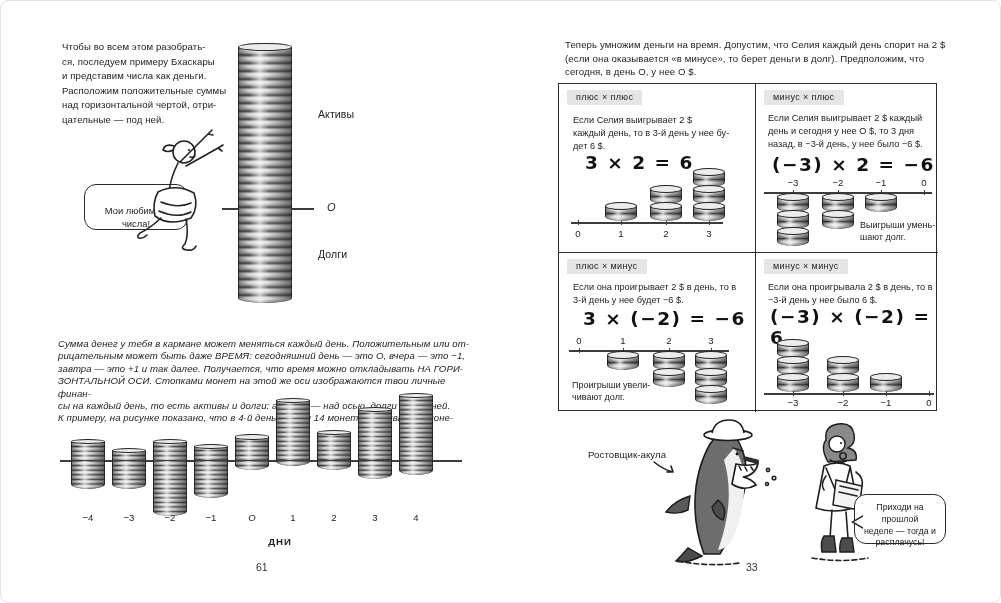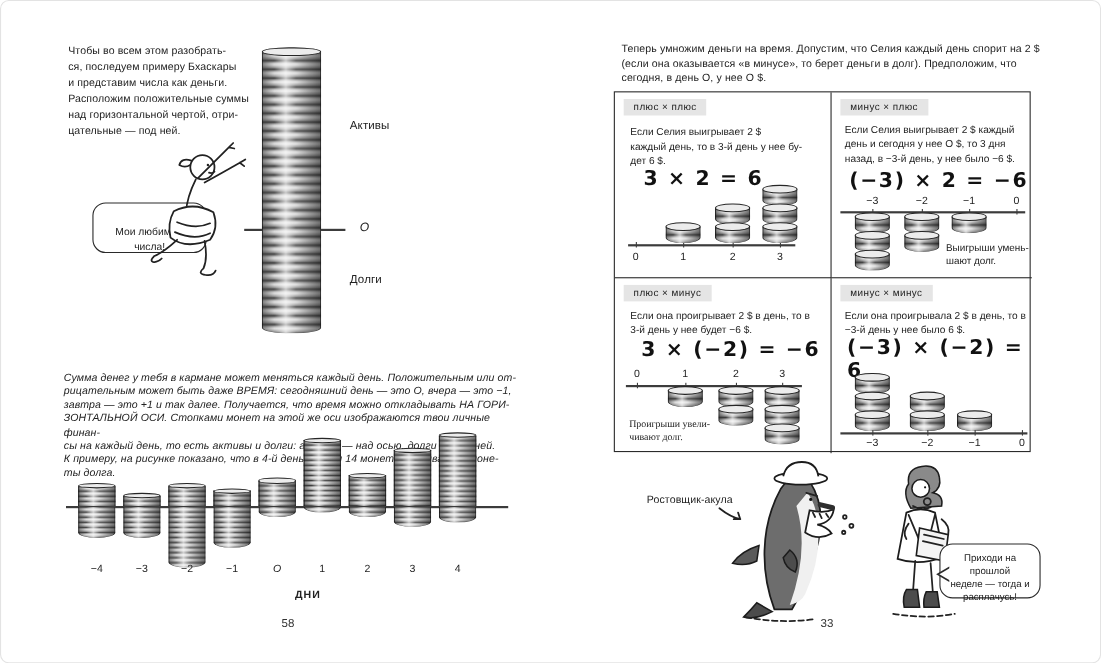--- a/index.html
+++ b/index.html
@@ -108,21 +108,20 @@
   <div class="abs txt" style="left:327px;top:201px;font-size:11px;font-style:italic;">O</div>
   <div class="abs txt" style="left:318px;top:248px;font-size:10.5px;">Долги</div>
 
   <div class="abs txt para" style="left:58px;top:338px;width:420px;">
     <div>Сумма денег у тебя в кармане может меняться каждый день. Положительным или от-</div>
     <div>рицательным может быть даже ВРЕМЯ: сегодняшний день — это О, вчера — это −1,</div>
     <div>завтра — это +1 и так далее. Получается, что время можно откладывать НА ГОРИ-</div>
     <div>ЗОНТАЛЬНОЙ ОСИ. Стопками монет на этой же оси изображаются твои личные финан-</div>
     <div>сы на каждый день, то есть активы и долги: активы — над осью, долги — под ней.</div>
     <div>К примеру, на рисунке показано, что в 4-й день у тебя 14 монет в активах и 3 моне-</div>
-    <div>ты долга.</div>
   </div>
 
   <div class="abs hline" style="left:60px;top:460px;width:402px;"></div>
 
   <div class="coins cap up" style="left: 71px; width: 34px; --ch: 4.6px; height: 18.4px; top: 441.6px;"></div>
   <div class="coins bot" style="left: 71px; top: 461px; width: 34px; --ch: 4.6px; height: 27.6px;"></div>
   <div class="coins cap up" style="left: 112px; width: 34px; --ch: 4.6px; height: 9.2px; top: 450.8px;"></div>
   <div class="coins bot" style="left: 112px; top: 461px; width: 34px; --ch: 4.6px; height: 27.6px;"></div>
   <div class="coins cap up" style="left: 153px; width: 34px; --ch: 4.6px; height: 18.4px; top: 441.6px;"></div>
   <div class="coins bot" style="left: 153px; top: 461px; width: 34px; --ch: 4.6px; height: 55.2px;"></div>
@@ -143,21 +142,21 @@
   <div class="abs ticklab" style="left:129px;top:512px;">−3</div>
   <div class="abs ticklab" style="left:170px;top:512px;">−2</div>
   <div class="abs ticklab" style="left:211px;top:512px;">−1</div>
   <div class="abs ticklab" style="left:252px;top:512px;font-style:italic;">O</div>
   <div class="abs ticklab" style="left:293px;top:512px;">1</div>
   <div class="abs ticklab" style="left:334px;top:512px;">2</div>
   <div class="abs ticklab" style="left:375px;top:512px;">3</div>
   <div class="abs ticklab" style="left:416px;top:512px;">4</div>
 
   <div class="abs ticklab" style="left:252px;top:536px;font-weight:bold;letter-spacing:1px;margin-left:15px;">ДНИ</div>
-  <div class="abs pagenum" style="left:256px;top:561px;">58</div>
+  <div class="abs pagenum" style="left:256px;top:561px;">61</div>
 </div>
 
 <div class="abs" style="left:500px;top:0;width:501px;height:541px;">
 
   <div class="abs txt intro-r" style="left:65px;top:38px;width:400px;">
     <div>Теперь умножим деньги на время. Допустим, что Селия каждый день спорит на 2 $</div>
     <div>(если она оказывается «в минусе», то берет деньги в долг). Предположим, что</div>
     <div>сегодня, в день О, у нее О $.</div>
   </div>
 
@@ -250,21 +249,21 @@
         </div>
       <div class="stackgroup" style="left: 94px; top: 102px; width: 32px; --ch: 7.5px; height: 32px;">
           <div class="coins cap sub bot" style="--ch: 7.5px; height: 15px;"></div>
           <div class="coins cap sub bot" style="--ch: 7.5px; height: 15px; margin-top: 2px;"></div>
         </div>
       <div class="stackgroup" style="left: 136px; top: 102px; width: 32px; --ch: 7.5px; height: 49px;">
           <div class="coins cap sub bot" style="--ch: 7.5px; height: 15px;"></div>
           <div class="coins cap sub bot" style="--ch: 7.5px; height: 15px; margin-top: 2px;"></div>
           <div class="coins cap sub bot" style="--ch: 7.5px; height: 15px; margin-top: 2px;"></div>
         </div>
-      <div class="note" style="left:13px;top:127px;font-family:Liberation Serif, serif;">
+      <div class="note" style="left:13px;top:127px;">
         <div>Проигрыши увели-</div>
         <div>чивают долг.</div>
       </div>
     </div>
 
     <div class="cell" style="left:197px;top:169px;width:182px;height:159px;">
       <div class="tab">минус × минус</div>
       <div class="ptxt" style="left:12px;top:28px;width:168px;">
         <div>Если она проигрывала 2 $ в день, то в</div>
         <div>−3-й день у нее было 6 $.</div>

